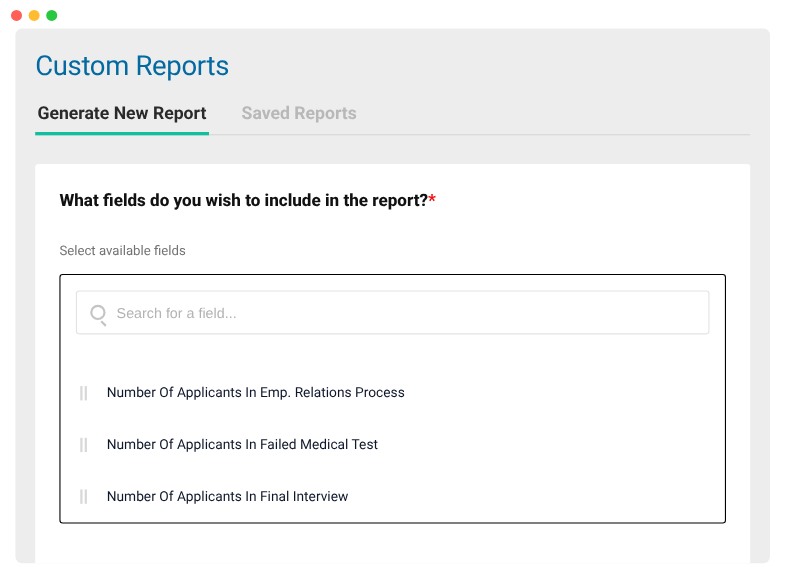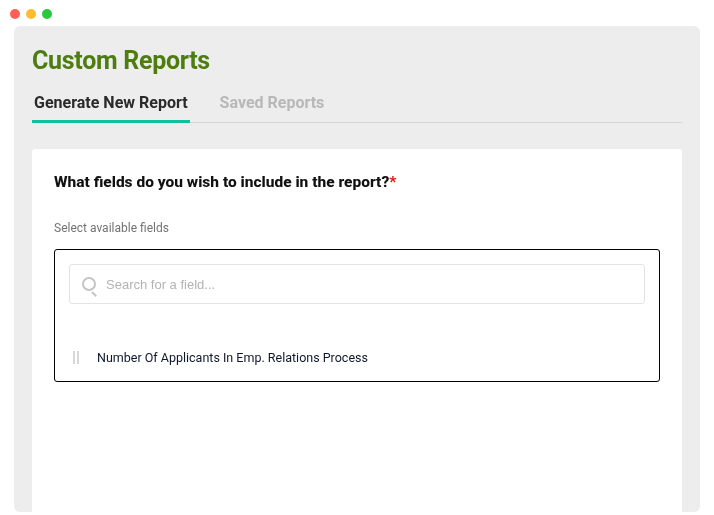--- a/index.html
+++ b/index.html
@@ -27,22 +27,22 @@
     margin: 4px 14px 0 14px;
     height: 486px;
     background: #ededed;
     border-radius: 6px;
     padding: 20px 18px 0 18px;
     overflow: hidden;
   }
 
   h1.title {
     font-size: 25px;
-    font-weight: 700;
-    color: #4d7c0f;
+    font-weight: 400;
+    color: #0369a1;
     letter-spacing: -0.3px;
   }
   p.subtitle {
     margin-top: 6px;
     font-size: 12.5px;
     line-height: 1.45;
     color: #4a4a4a;
   }
 
   .tabs {
@@ -187,17 +187,31 @@
           <input class="search-input" type="text" placeholder="Search for a field..." style="">
         </div>
 
         <div class="field-row">
           <span class="drag-handle">
               <span></span>
               <span></span>
             </span>
           <span>Number Of Applicants In Emp. Relations Process</span>
         </div>
+        <div class="field-row">
+          <span class="drag-handle">
+              <span></span>
+              <span></span>
+            </span>
+          <span>Number Of Applicants In Failed Medical Test</span>
+        </div>
+        <div class="field-row">
+          <span class="drag-handle">
+              <span></span>
+              <span></span>
+            </span>
+          <span>Number Of Applicants In Final Interview</span>
+        </div>
 
       </div>
     </div>
   </div>
 </div>
 
 </body></html>

